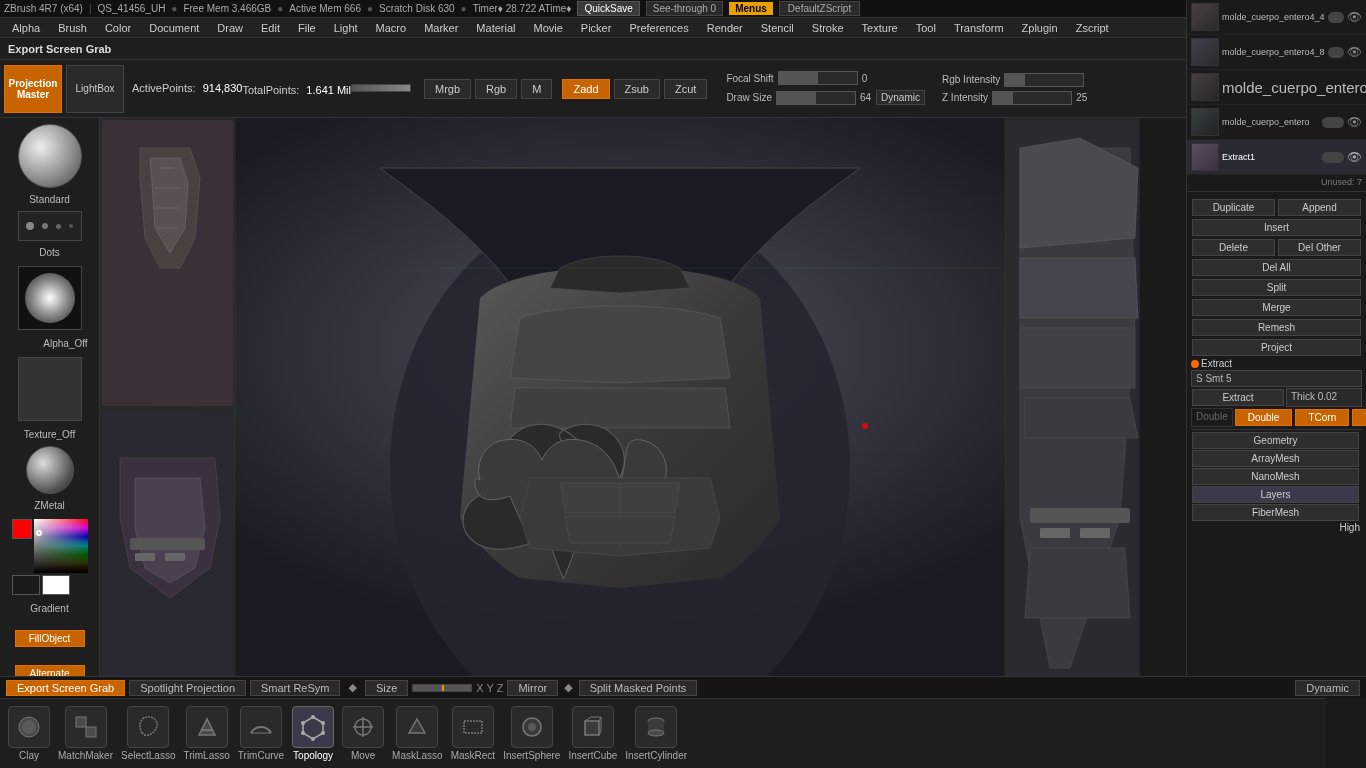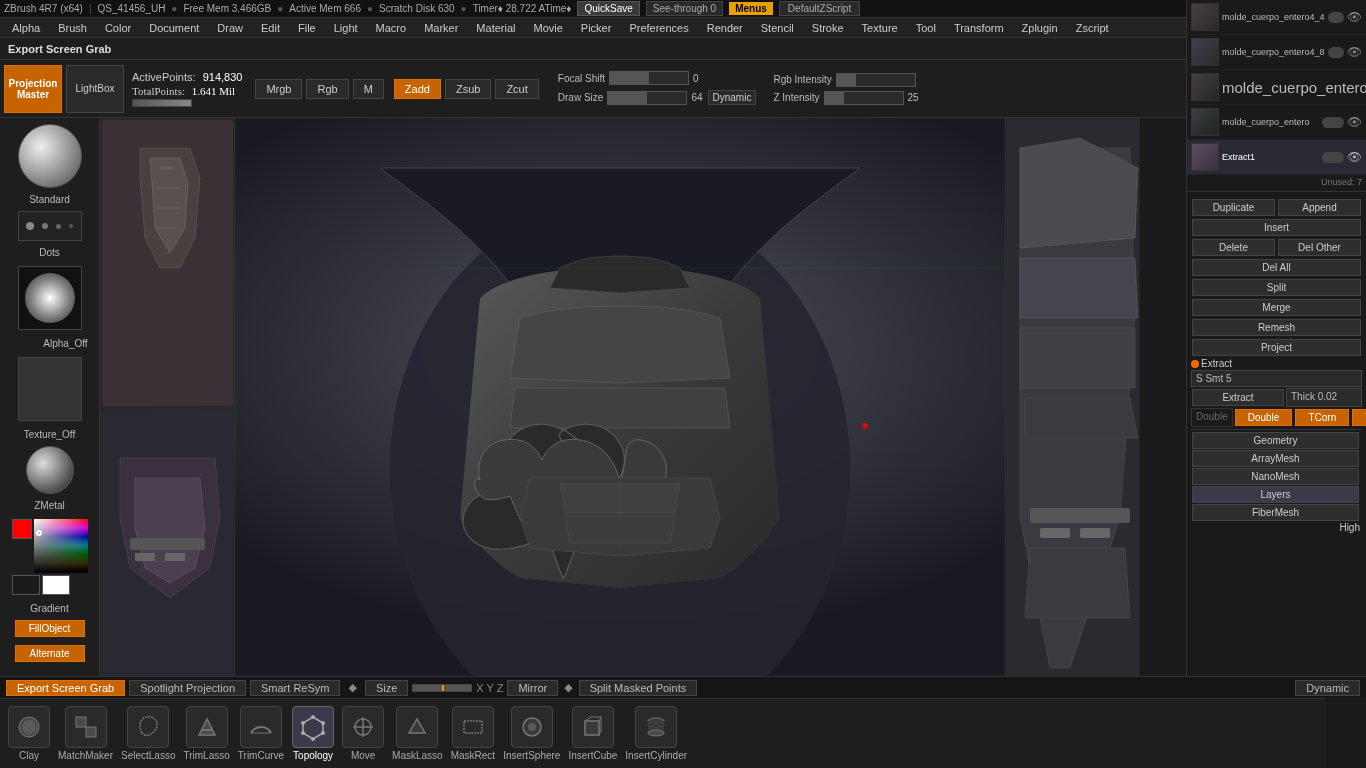--- a/index.html
+++ b/index.html
@@ -462,26 +462,26 @@
 </div>
 
 <div id="export-bar">
   <span>Export Screen Grab</span>
 </div>
 
 <div id="toolbar-row">
   <div class="pm-box">Projection<br>Master</div>
   <div class="lb-box">LightBox</div>
 
-  <div style="display:flex;flex-direction:column;margin-left:4px;">
+  <div style="display:flex;flex-direction:row;margin-left:4px;">
     <div style="font-size:11px;color:#ccc;">
       <span>ActivePoints:</span>
       <span style="color:#fff;margin-left:4px;">914,830</span>
     </div>
-    <div style="font-size:11px;color:#ccc;margin-top:2px;font-family:Liberation Serif, serif;">
+    <div style="font-size:11px;color:#ccc;margin-top:2px;">
       <span>TotalPoints:</span>
       <span style="color:#fff;margin-left:4px;">1.641 Mil</span>
     </div>
     <div style="margin-top:2px;">
       <div style="width:60px;height:8px;background:linear-gradient(to right,#555,#888);border:1px solid #444;"></div>
     </div>
   </div>
 
   <div style="display:flex;gap:2px;margin-left:8px;">
     <button class="tb-btn">Mrgb</button>
@@ -563,21 +563,21 @@
         <div style="position:absolute;top:20%;left:5%;width:6px;height:6px;border:2px solid #fff;border-radius:50%;"></div>
       </div>
     </div>
     <div style="display:flex;gap:2px;">
       <div style="width:28px;height:20px;background:#1a1a1a;border:1px solid #555;"></div>
       <div style="width:28px;height:20px;background:#fff;border:1px solid #555;"></div>
     </div>
   </div>
   <div style="font-size:10px;color:#bbb;text-align:center;">Gradient</div>
 
-  <button style="width:70px;background:#c86400;border:1px solid #e07000;color:#fff;font-size:10px;padding:2px;margin:2px;cursor:pointer;">FillObject</button>
+  <button style="width:70px;background:#c86400;border:1px solid #e07000;color:#fff;font-size:10px;padding:2px;margin:12px;cursor:pointer;">FillObject</button>
   <button style="width:70px;background:#c86400;border:1px solid #e07000;color:#fff;font-size:10px;padding:2px;margin:2px;cursor:pointer;">Alternate</button>
 </div>
 
 <div id="canvas-area">
   <svg width="1040" height="580" viewBox="0 0 1040 580">
     <defs>
       <radialGradient id="bgGrad" cx="50%" cy="40%">
         <stop offset="0%" stop-color="#5a5a6a"></stop>
         <stop offset="40%" stop-color="#3a3a45"></stop>
         <stop offset="100%" stop-color="#1a1a22"></stop>

